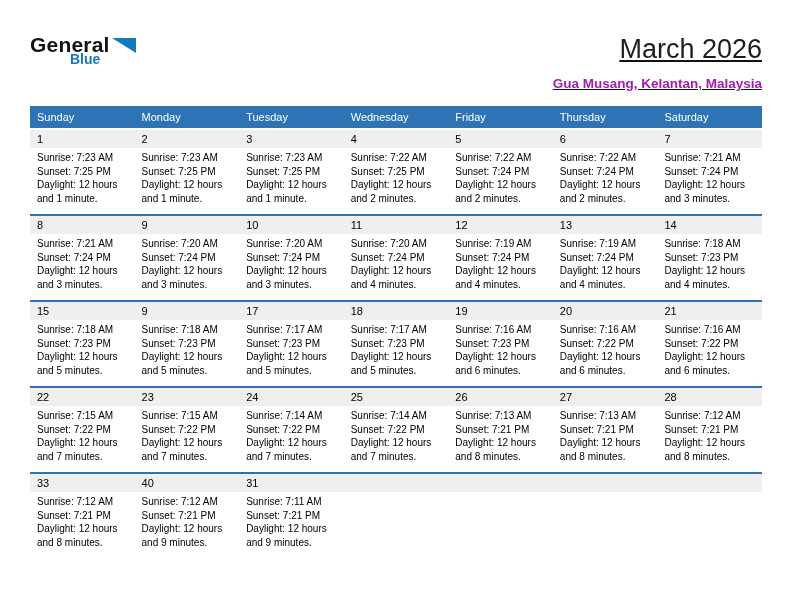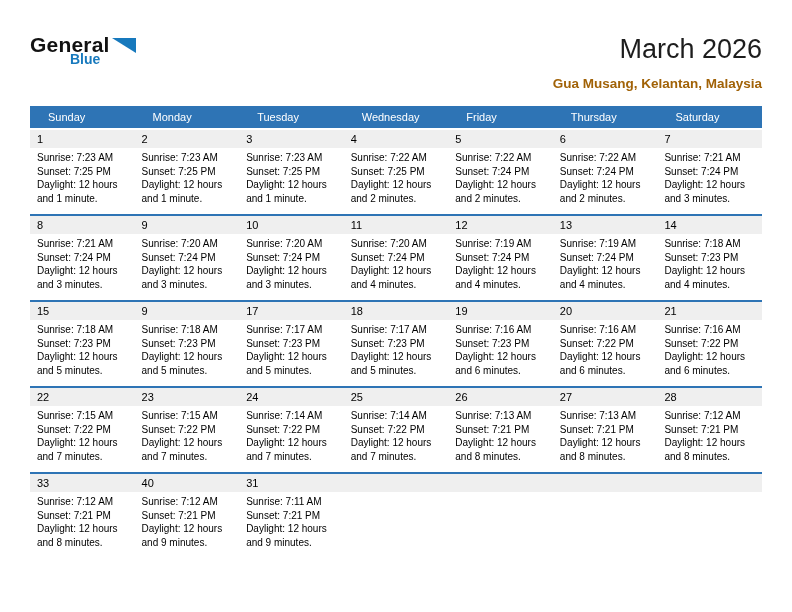--- a/index.html
+++ b/index.html
@@ -34,32 +34,32 @@
   .logo-triangle {
     display: inline-block; width: 0; height: 0;
     border-top: 15px solid var(--logo-blue);
     border-left: 24px solid transparent;
     margin-left: 2px; margin-bottom: 2px;
   }
   .logo-blue {
     font-size: 14px; font-weight: bold; color: var(--logo-blue);
     margin-left: 40px; margin-top: -3px;
   }
-  .title-block { text-align: right; }
+  .title-block { text-align: right; text-decoration: underline; }
   .month-title { font-size: 27px; font-weight: 400; color: #1d1d1d; }
-  .location { font-size: 13.5px; font-weight: bold; margin-top: 11px; color: #a16207; }
+  .location { font-size: 13.5px; font-weight: bold; margin-top: 11px; color: #a21caf; }
 
   
   .calendar { margin: 15px 30px 0 30px; }
   .weekday-row {
     display: grid; grid-template-columns: repeat(7, 1fr);
     background: var(--accent); height: 22px; align-items: center;
     margin-bottom: 2px;
   }
-  .weekday { color: #ffffff; font-size: 11px; padding-left: 18px; }
+  .weekday { color: #ffffff; font-size: 11px; padding-left: 7px; }
 
   .week { border-top: 2px solid var(--accent); }
   .week:first-child { border-top: none; }
 
   .num-row {
     display: grid; grid-template-columns: repeat(7, 1fr);
     background: var(--strip);
   }
   .num-cell { font-size: 11px; padding: 3px 0 3px 7px; color: #000; }
 

